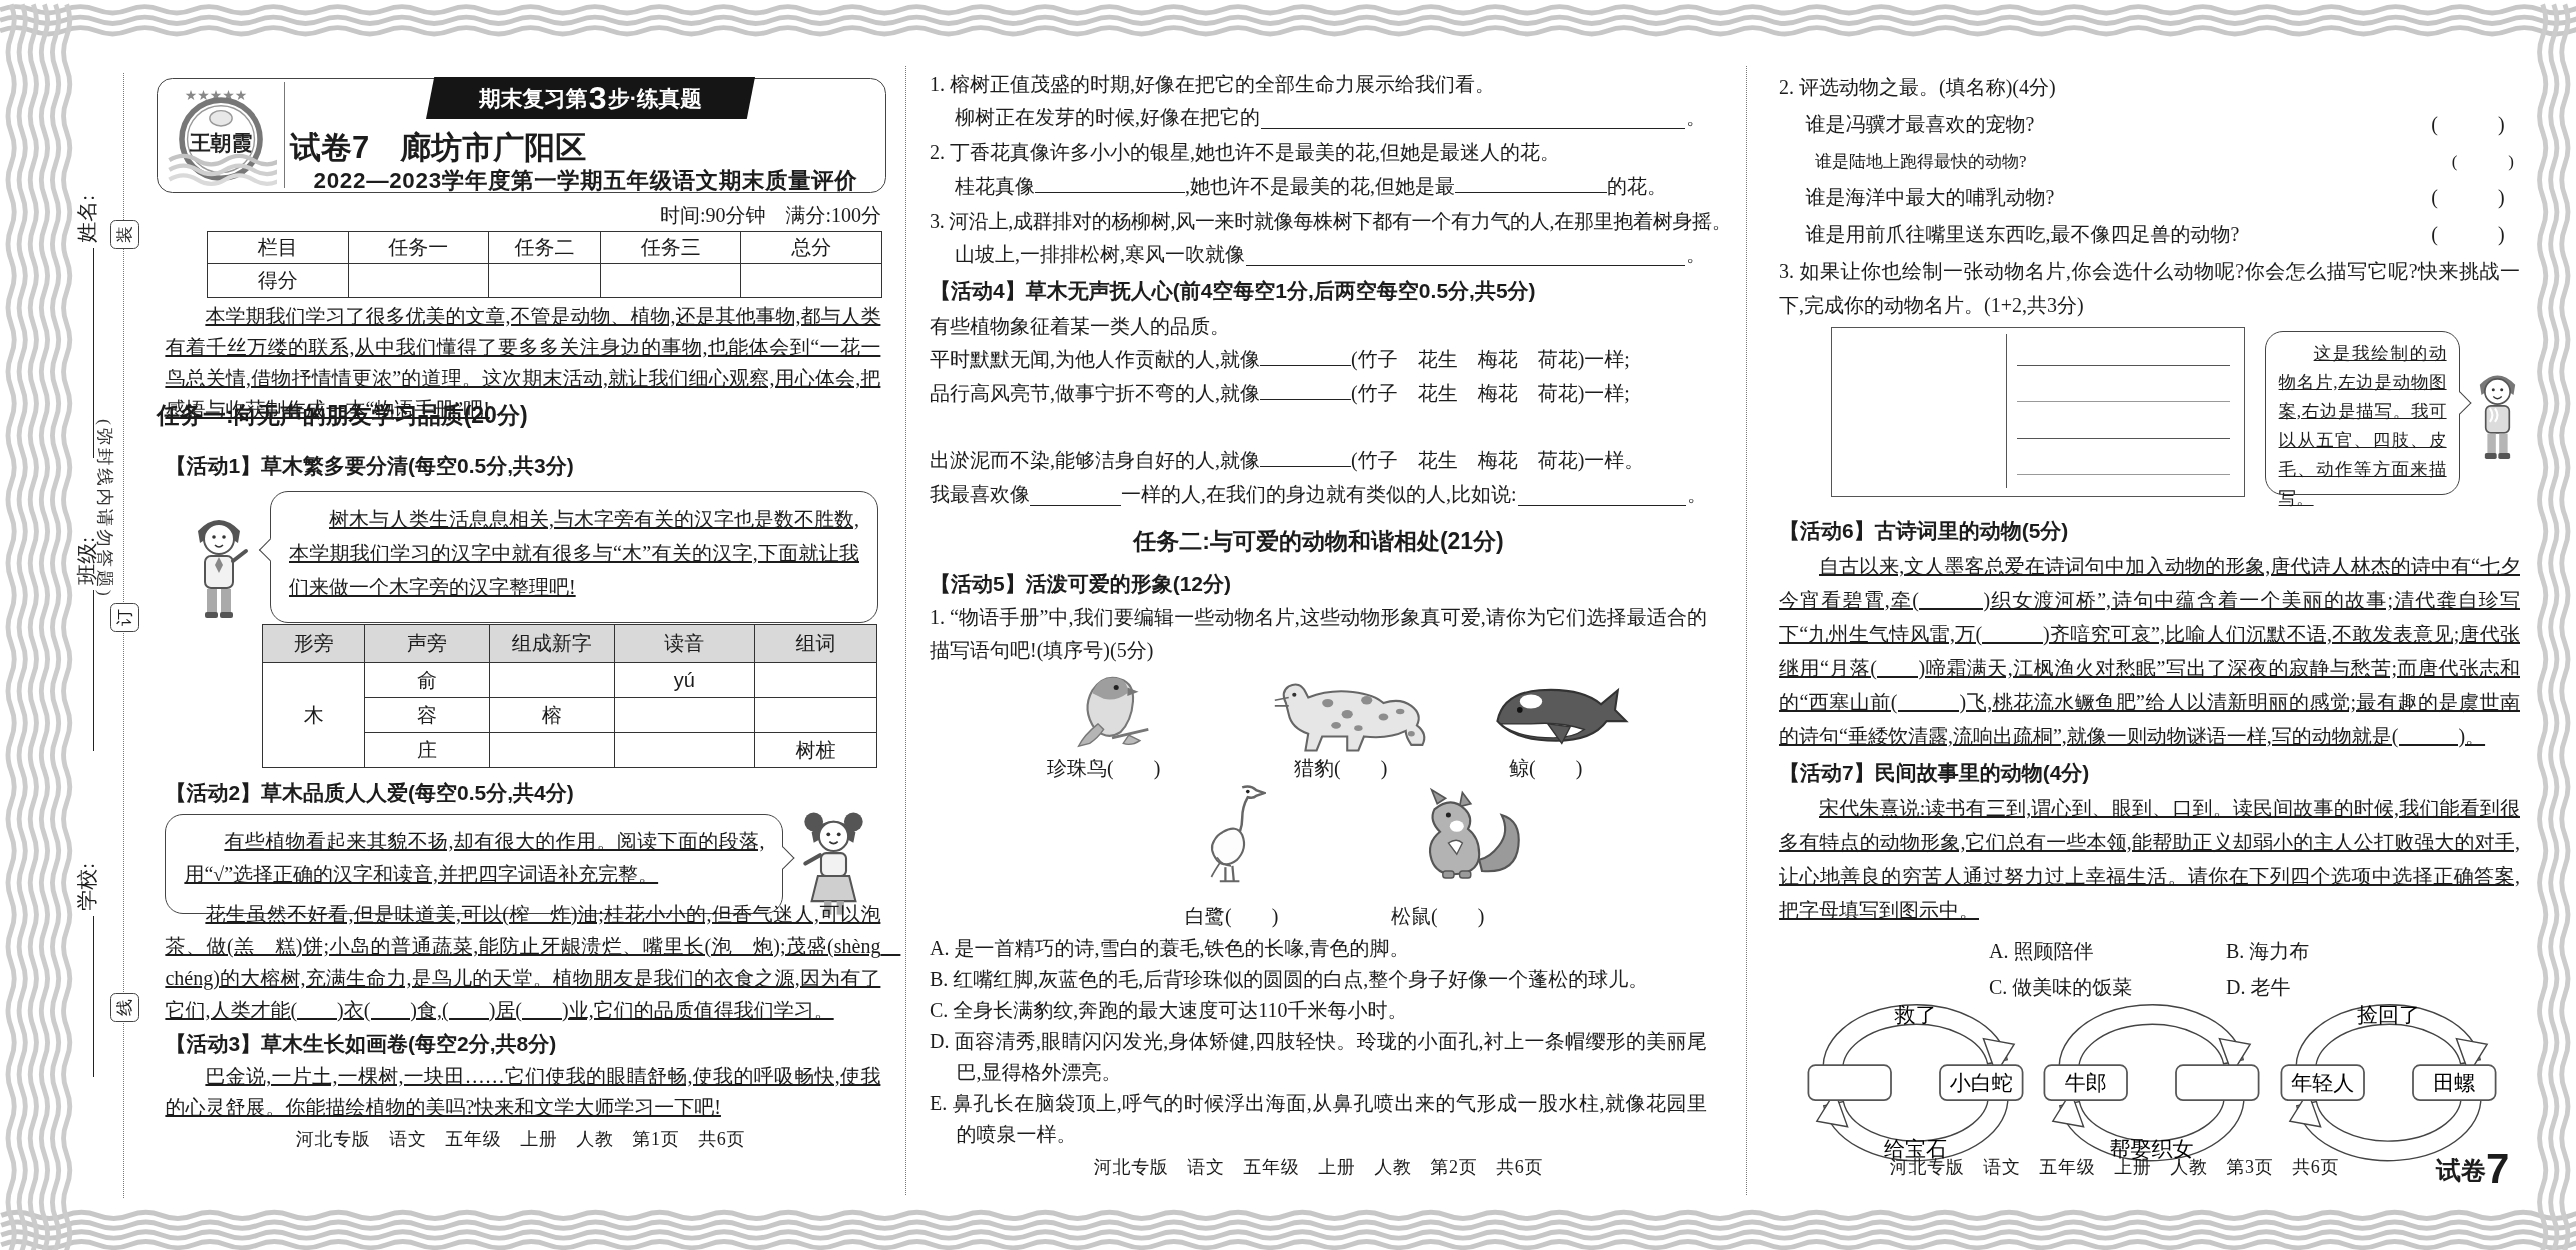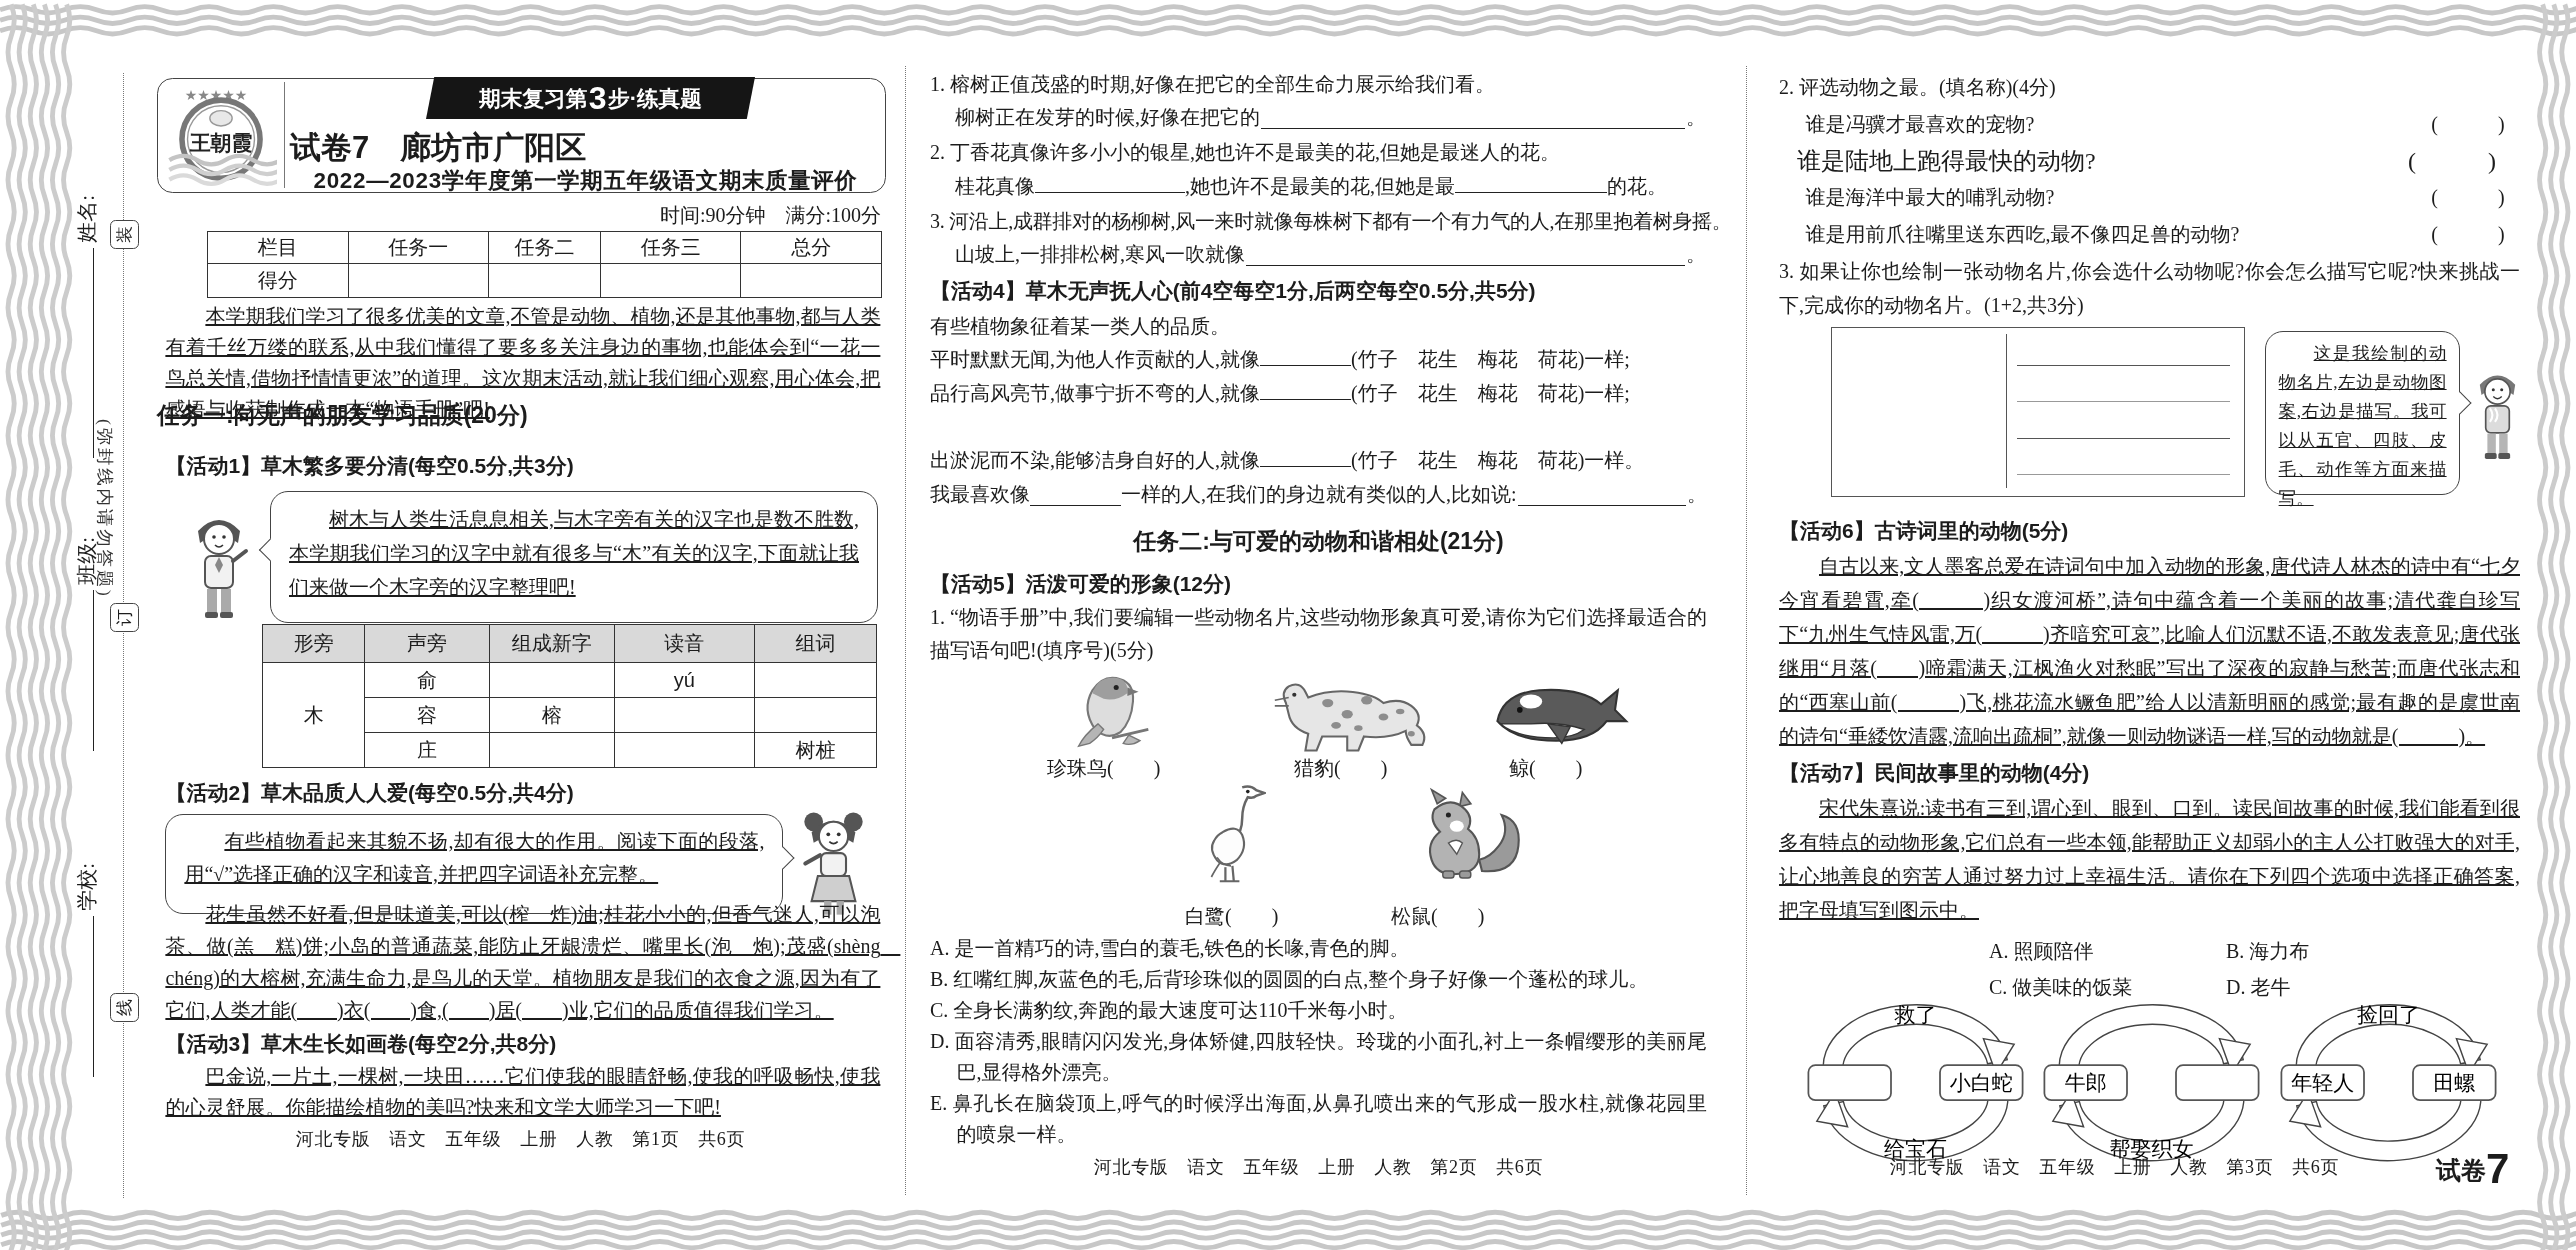--- a/index.html
+++ b/index.html
@@ -352,21 +352,21 @@
 
   <div class="abs" style="left:1779px;top:0;width:748px;height:1251px;">
 
     <div class="line hd" style="left:0;top:73px;font-family:'Liberation Serif','DejaVu Serif',serif;font-weight:normal;">2. 评选动物之最。(填名称)(4分)</div>
 
     <div class="abs fillrow" style="left:26.6px;top:110px;width:699px;font-size:20px;line-height:29px;">
       <span>谁是冯骥才最喜欢的宠物?</span>
         <span style="flex:1;"></span>
         <span>(　　　)</span>
     </div>
-    <div class="abs fillrow" style="left:18px;top:147px;width:699px;font-size:24px;line-height:29px;">
+    <div class="abs fillrow" style="left:36px;top:147px;width:699px;font-size:17px;line-height:29px;">
       <span>谁是陆地上跑得最快的动物?</span>
         <span style="flex:1;"></span>
         <span>(　　　)</span>
     </div>
     <div class="abs fillrow" style="left:26.6px;top:183px;width:699px;font-size:20px;line-height:29px;">
       <span>谁是海洋中最大的哺乳动物?</span>
         <span style="flex:1;"></span>
         <span>(　　　)</span>
     </div>
     <div class="abs fillrow" style="left:26.6px;top:220px;width:699px;font-size:20px;line-height:29px;">

